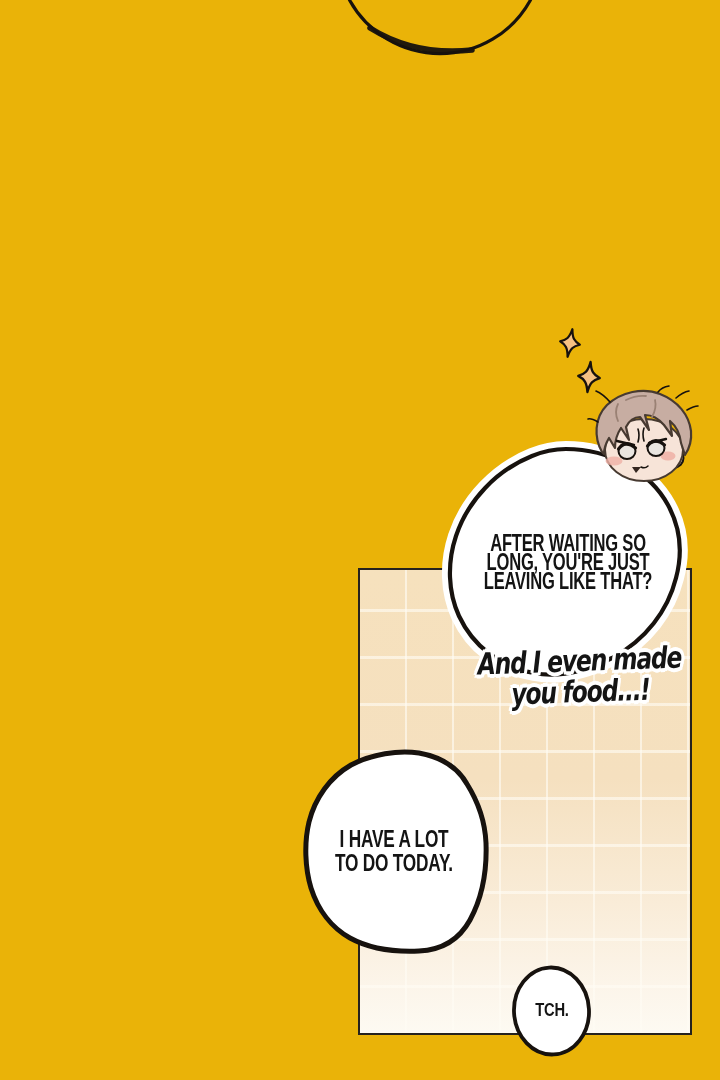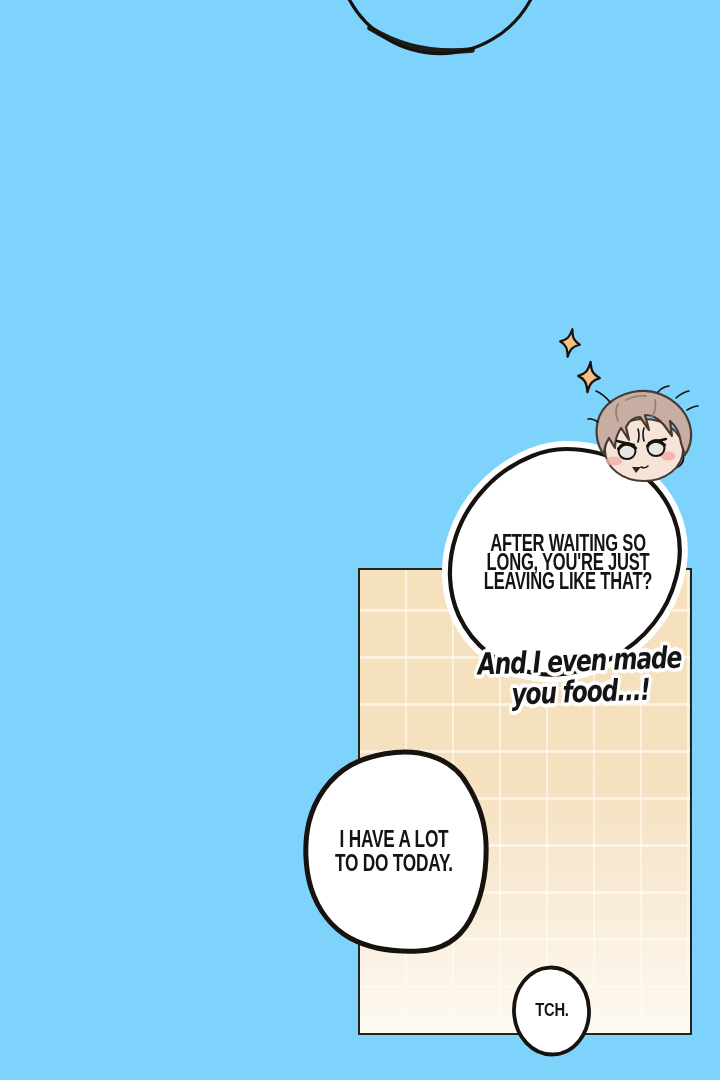--- a/index.html
+++ b/index.html
@@ -1,17 +1,17 @@
 <!DOCTYPE html>
 <html style="--line: #17120e; --text: #141414; --tile-top: #f6e1bd; --tile-bottom: #fdfaf2; --grout: rgba(255,252,244,0.62); --sparkle-fill: #f5c183; --hair: #c7ada2; --hair-line: #473a31; --hair-strand: #9a8174; --skin: #f7e4d8; --blush: #efb0a6; --eye-white: #e9e5e0; --bubble-fill: #ffffff;"><head>
 <meta charset="utf-8">
 <style>
   html,body { margin:0; padding:0; background:#ffffff; }
   .stage {
-    position:relative; width:720px; height:1080px; background:#7dd3fc;
+    position:relative; width:720px; height:1080px; background:#eab308;
     overflow:hidden; font-family:"Liberation Sans", sans-serif;
   }
   svg.layer { position:absolute; left:0; top:0; width:720px; height:1080px; }
   .z1 { z-index:1; } .z2 { z-index:2; } .z3 { z-index:3; }
   .z4 { z-index:4; } .z5 { z-index:5; } .z6 { z-index:6; }
 
   .panel {
     position:absolute; left:358px; top:568px; width:334px; height:467px;
     box-sizing:border-box; border:2.5px solid #26221e;
     background-image:

